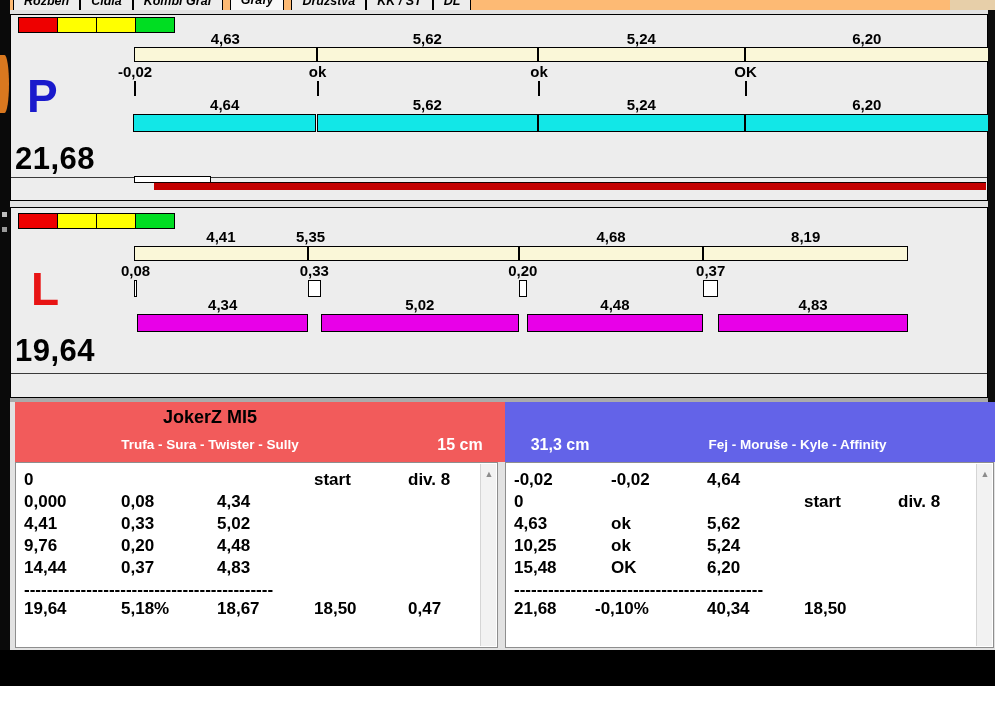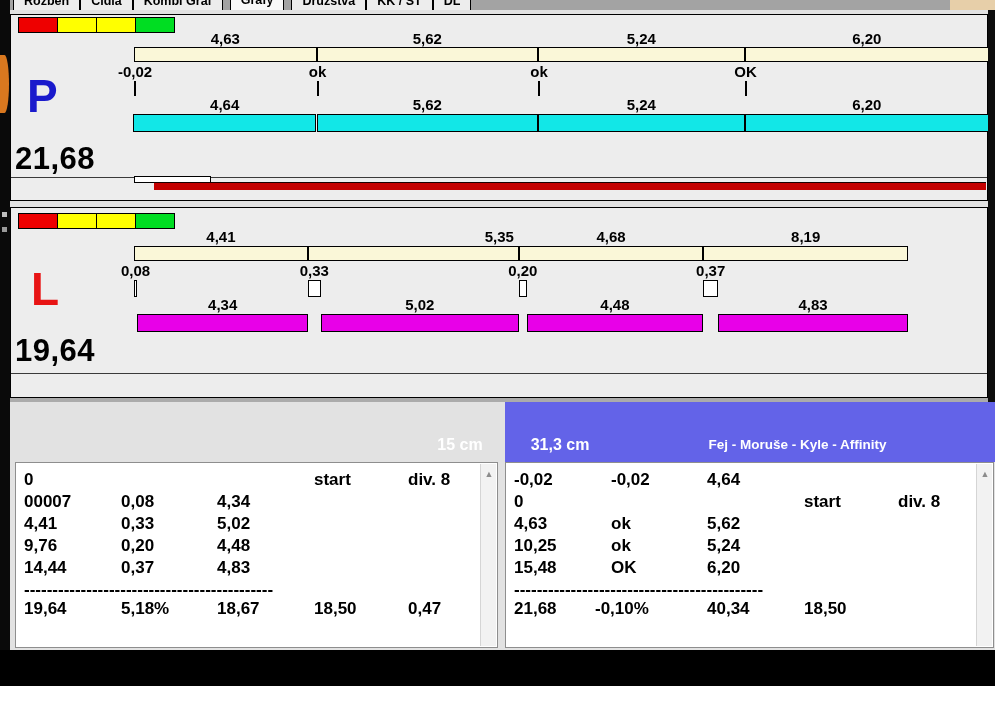--- a/index.html
+++ b/index.html
@@ -19,21 +19,21 @@
   
   #edge-left{left:0;top:0;width:10px;height:650px;background:#0a0a0a;}
   #edge-orange{left:0;top:55px;width:9px;height:58px;background:#d9781f;border-radius:0 60% 60% 0;}
   #edge-mark1{left:2px;top:212px;width:5px;height:5px;background:#bdbdbd;}
   #edge-mark2{left:2px;top:227px;width:5px;height:5px;background:#9a9a9a;}
   #edge-right{left:988px;top:10px;width:7px;height:392px;background:#0d0d0d;}
   #corner-tan{left:950px;top:0;width:45px;height:10px;background:#e7cfa9;}
   #bottom-black{left:0;top:650px;width:995px;height:36px;background:#000;}
 
   
-  #tabbar{left:10px;top:0;width:978px;height:10px;background:#a3a3a3;overflow:hidden;}
+  #tabbar{left:10px;top:0;width:978px;height:10px;background:#fdba74;overflow:hidden;font-style:italic;}
   #tabrow{position:absolute;left:3px;top:-16px;display:flex;align-items:flex-end;}
   .tab{height:26px;padding:0 10px;background:#ededed;border:1px solid #000;
        font-size:12.5px;font-weight:700;color:#000;line-height:24px;white-space:nowrap;}
   .tab.active{height:30px;margin:0 7px;background:#f8f8f8;line-height:30px;}
 
   #main-bg{left:10px;top:10px;width:978px;height:640px;background:#e2e2e2;}
   .panel{background:#ededed;border:1px solid #000;}
   #panel-p{left:10px;top:14px;width:978px;height:187px;}
   #panel-l{left:10px;top:207px;width:978px;height:191px;}
 
@@ -127,21 +127,21 @@
   <div class="abs" style="left: 7px; top: 5px; width: 40px; height: 16px; background: rgb(238, 0, 0); border: 1px solid rgb(0, 0, 0);"></div>
       <div class="abs" style="left: 46px; top: 5px; width: 40px; height: 16px; background: rgb(255, 255, 0); border: 1px solid rgb(0, 0, 0);"></div>
       <div class="abs" style="left: 85px; top: 5px; width: 40px; height: 16px; background: rgb(255, 255, 0); border: 1px solid rgb(0, 0, 0);"></div>
       <div class="abs" style="left: 124px; top: 5px; width: 40px; height: 16px; background: rgb(0, 221, 34); border: 1px solid rgb(0, 0, 0);"></div>
       <div class="abs" style="left: 123px; top: 38px; width: 774px; height: 15px; background: rgb(250, 247, 216); border: 1px solid rgb(0, 0, 0);"></div>
       <div class="abs num" style="left: 123px; top: 22px; width: 173.842px; text-align: center;">4,41</div>
       <div class="abs" style="left: 123px; top: 72px; width: 3px; height: 17px; background: rgb(255, 255, 255); border: 1px solid rgb(0, 0, 0);"></div>
       <div class="abs num" style="left: 79.5px; top: 56px; width: 90px; text-align: center;">0,08</div>
       <div class="abs" style="left: 126.154px; top: 106px; width: 171.083px; height: 18px; background: rgb(232, 0, 232); border: 1px solid rgb(0, 0, 0);"></div>
       <div class="abs num" style="left: 126.154px; top: 90px; width: 171.083px; text-align: center;">4,34</div>
-      <div class="abs num" style="left: 292px; top: 22px; width: 210.897px; text-align: right;">5,35</div>
+      <div class="abs num" style="left: 285px; top: 22px; width: 210.897px; text-align: left;">5,35</div>
       <div class="abs" style="left: 295.842px; top: 38px; width: 2px; height: 15px; background: rgb(0, 0, 0);"></div>
       <div class="abs" style="left: 296.842px; top: 72px; width: 13px; height: 17px; background: rgb(255, 255, 255); border: 1px solid rgb(0, 0, 0);"></div>
       <div class="abs num" style="left: 258.342px; top: 56px; width: 90px; text-align: center;">0,33</div>
       <div class="abs" style="left: 309.851px; top: 106px; width: 197.888px; height: 18px; background: rgb(232, 0, 232); border: 1px solid rgb(0, 0, 0);"></div>
       <div class="abs num" style="left: 309.851px; top: 90px; width: 197.888px; text-align: center;">5,02</div>
       <div class="abs num" style="left: 507.739px; top: 22px; width: 184.486px; text-align: center;">4,68</div>
       <div class="abs" style="left: 506.739px; top: 38px; width: 2px; height: 15px; background: rgb(0, 0, 0);"></div>
       <div class="abs" style="left: 507.739px; top: 72px; width: 8px; height: 17px; background: rgb(255, 255, 255); border: 1px solid rgb(0, 0, 0);"></div>
       <div class="abs num" style="left: 466.739px; top: 56px; width: 90px; text-align: center;">0,20</div>
       <div class="abs" style="left: 515.623px; top: 106px; width: 176.602px; height: 18px; background: rgb(232, 0, 232); border: 1px solid rgb(0, 0, 0);"></div>
@@ -150,31 +150,35 @@
       <div class="abs" style="left: 691.225px; top: 38px; width: 2px; height: 15px; background: rgb(0, 0, 0);"></div>
       <div class="abs" style="left: 692.225px; top: 72px; width: 15px; height: 17px; background: rgb(255, 255, 255); border: 1px solid rgb(0, 0, 0);"></div>
       <div class="abs num" style="left: 654.725px; top: 56px; width: 90px; text-align: center;">0,37</div>
       <div class="abs" style="left: 706.81px; top: 106px; width: 190.399px; height: 18px; background: rgb(232, 0, 232); border: 1px solid rgb(0, 0, 0);"></div>
       <div class="abs num" style="left: 706.81px; top: 90px; width: 190.399px; text-align: center;">4,83</div>
     </div>
 
   <div class="abs" id="board">
     <div class="abs" id="board-band"></div>
 
+    <div class="abs" id="hdr-left" style="background: rgb(242, 91, 91);">
+      <div class="team-name">JokerZ MI5</div>
+      <div class="members">Trufa - Sura - Twister - Sully</div>
+    </div>
     <div class="abs" id="hdr-right" style="background: rgb(99, 99, 232);">
       <div class="members">Fej - Moruše - Kyle - Affinity</div>
     </div>
     <div class="abs height-label" id="height-left">15 cm</div>
     <div class="abs height-label" id="height-right">31,3 cm</div>
 
     <div class="abs ltable" id="table-left">
         <div class="abs cell" style="left: 8px; top: 8px;">0</div>
         <div class="abs cell" style="left: 298px; top: 8px;">start</div>
         <div class="abs cell" style="left: 392px; top: 8px;">div. 8</div>
-        <div class="abs cell" style="left: 8px; top: 30px;">00007</div>
+        <div class="abs cell" style="left: 8px; top: 30px;">0,000</div>
         <div class="abs cell" style="left: 105px; top: 30px;">0,08</div>
         <div class="abs cell" style="left: 201px; top: 30px;">4,34</div>
         <div class="abs cell" style="left: 8px; top: 52px;">4,41</div>
         <div class="abs cell" style="left: 105px; top: 52px;">0,33</div>
         <div class="abs cell" style="left: 201px; top: 52px;">5,02</div>
         <div class="abs cell" style="left: 8px; top: 74px;">9,76</div>
         <div class="abs cell" style="left: 105px; top: 74px;">0,20</div>
         <div class="abs cell" style="left: 201px; top: 74px;">4,48</div>
         <div class="abs cell" style="left: 8px; top: 96px;">14,44</div>
         <div class="abs cell" style="left: 105px; top: 96px;">0,37</div>

